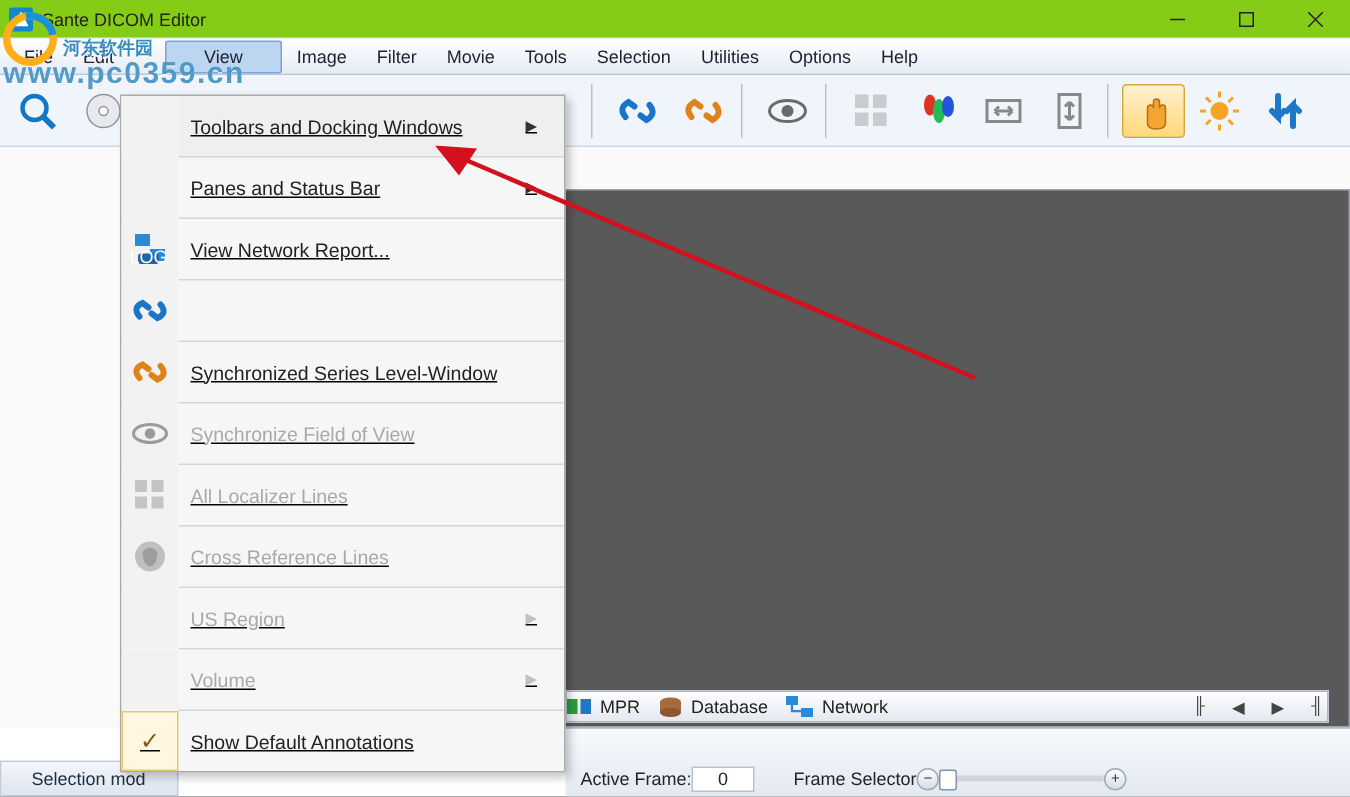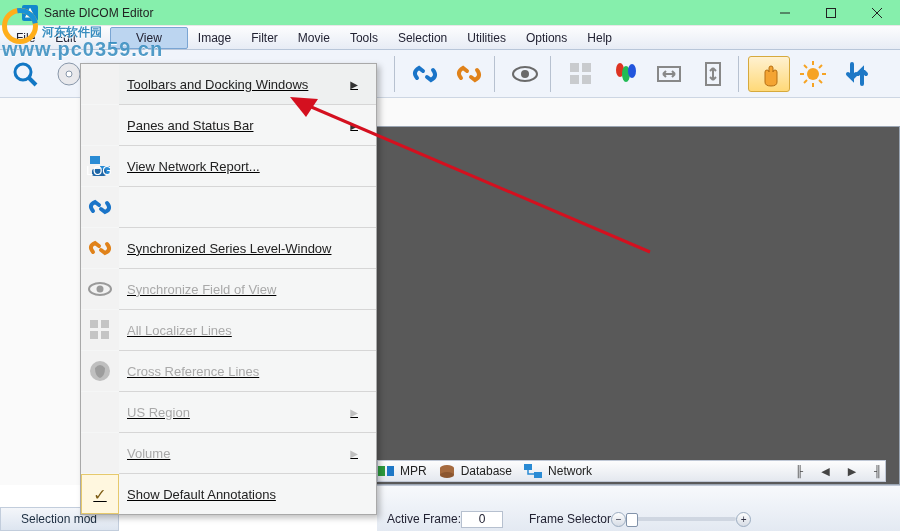--- a/index.html
+++ b/index.html
@@ -1,19 +1,19 @@
 <!DOCTYPE html>
 <html><head>
 <meta charset="utf-8">
 <style>
 * { margin:0; padding:0; box-sizing:border-box; font-family:"Segoe UI",Tahoma,sans-serif; font-size:12px; }
 body { width:900px; height:531px; background:#fff; overflow:hidden; position:relative; }
 
 
-.titlebar { height:26px; background:#86efac; border-bottom:1px solid #e8e8e8; display:flex; align-items:center; padding:0 0 0 22px; }
+.titlebar { height:26px; background:#84cc16; border-bottom:1px solid #e8e8e8; display:flex; align-items:center; padding:0 0 0 6px; }
 .titlebar .app-icon { width:16px; height:16px; background:#1188cc; border-radius:2px; margin-right:6px; position:relative; }
 .titlebar .app-icon::after { content:""; position:absolute; inset:3px; background:#fff; clip-path:polygon(50% 0,100% 100%,0 100%); }
 .titlebar .title { flex:1; color:#222; }
 .titlebar .winbtns { display:flex; }
 .titlebar .winbtn { width:46px; height:26px; display:flex; align-items:center; justify-content:center; color:#222; }
 
 
 .menubar { height:24px; background:linear-gradient(#fdfdfe,#e7ecf5); display:flex; align-items:center; padding-left:6px; border-bottom:1px solid #b8c6d9; }
 .menubar .m { padding:0 10px; height:22px; line-height:22px; color:#223; }
 .menubar .m.open { background:#bcd5f0; border:1px solid #7aa5d3; border-radius:2px; padding:0 25px; line-height:20px;margin-left:24px; }

